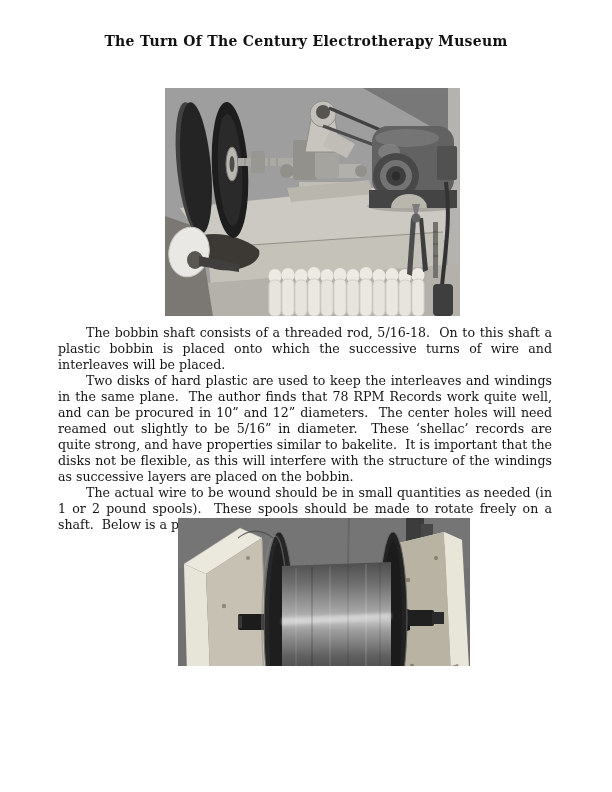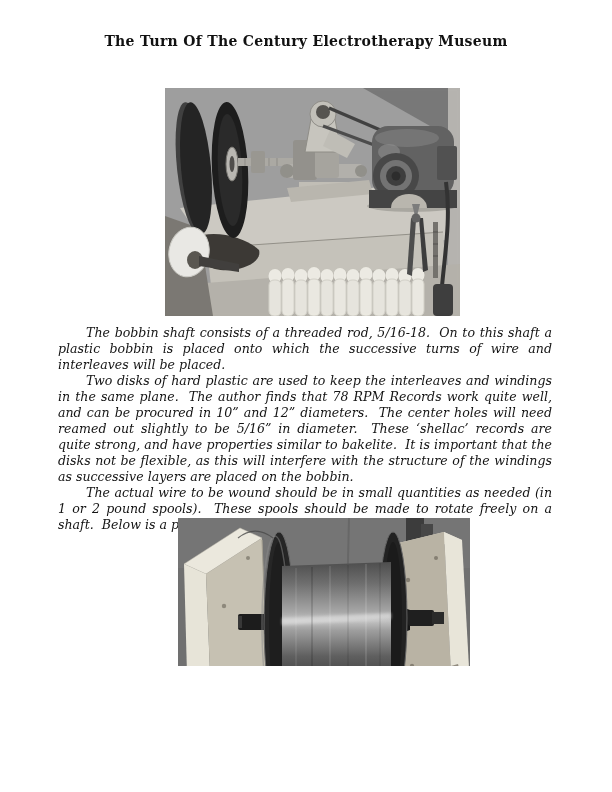--- a/index.html
+++ b/index.html
@@ -29,21 +29,20 @@
   .photo-bottom { left: 178px; top: 518px; width: 292px; height: 214px; }
   figure.photo svg { display: block; }
   .body-text {
     position: absolute;
     left: 58px;
     top: 325px;
     width: 494px;
     text-align: justify;
     font-size: 12.6px;
     line-height: 16px;
-    font-style: italic;
   }
   .body-text p {
     margin: 0;
     text-indent: 28px;
     white-space: pre-wrap;
   }
   .footer-author {
     position: absolute;
     top: 736px;
     left: 0;

